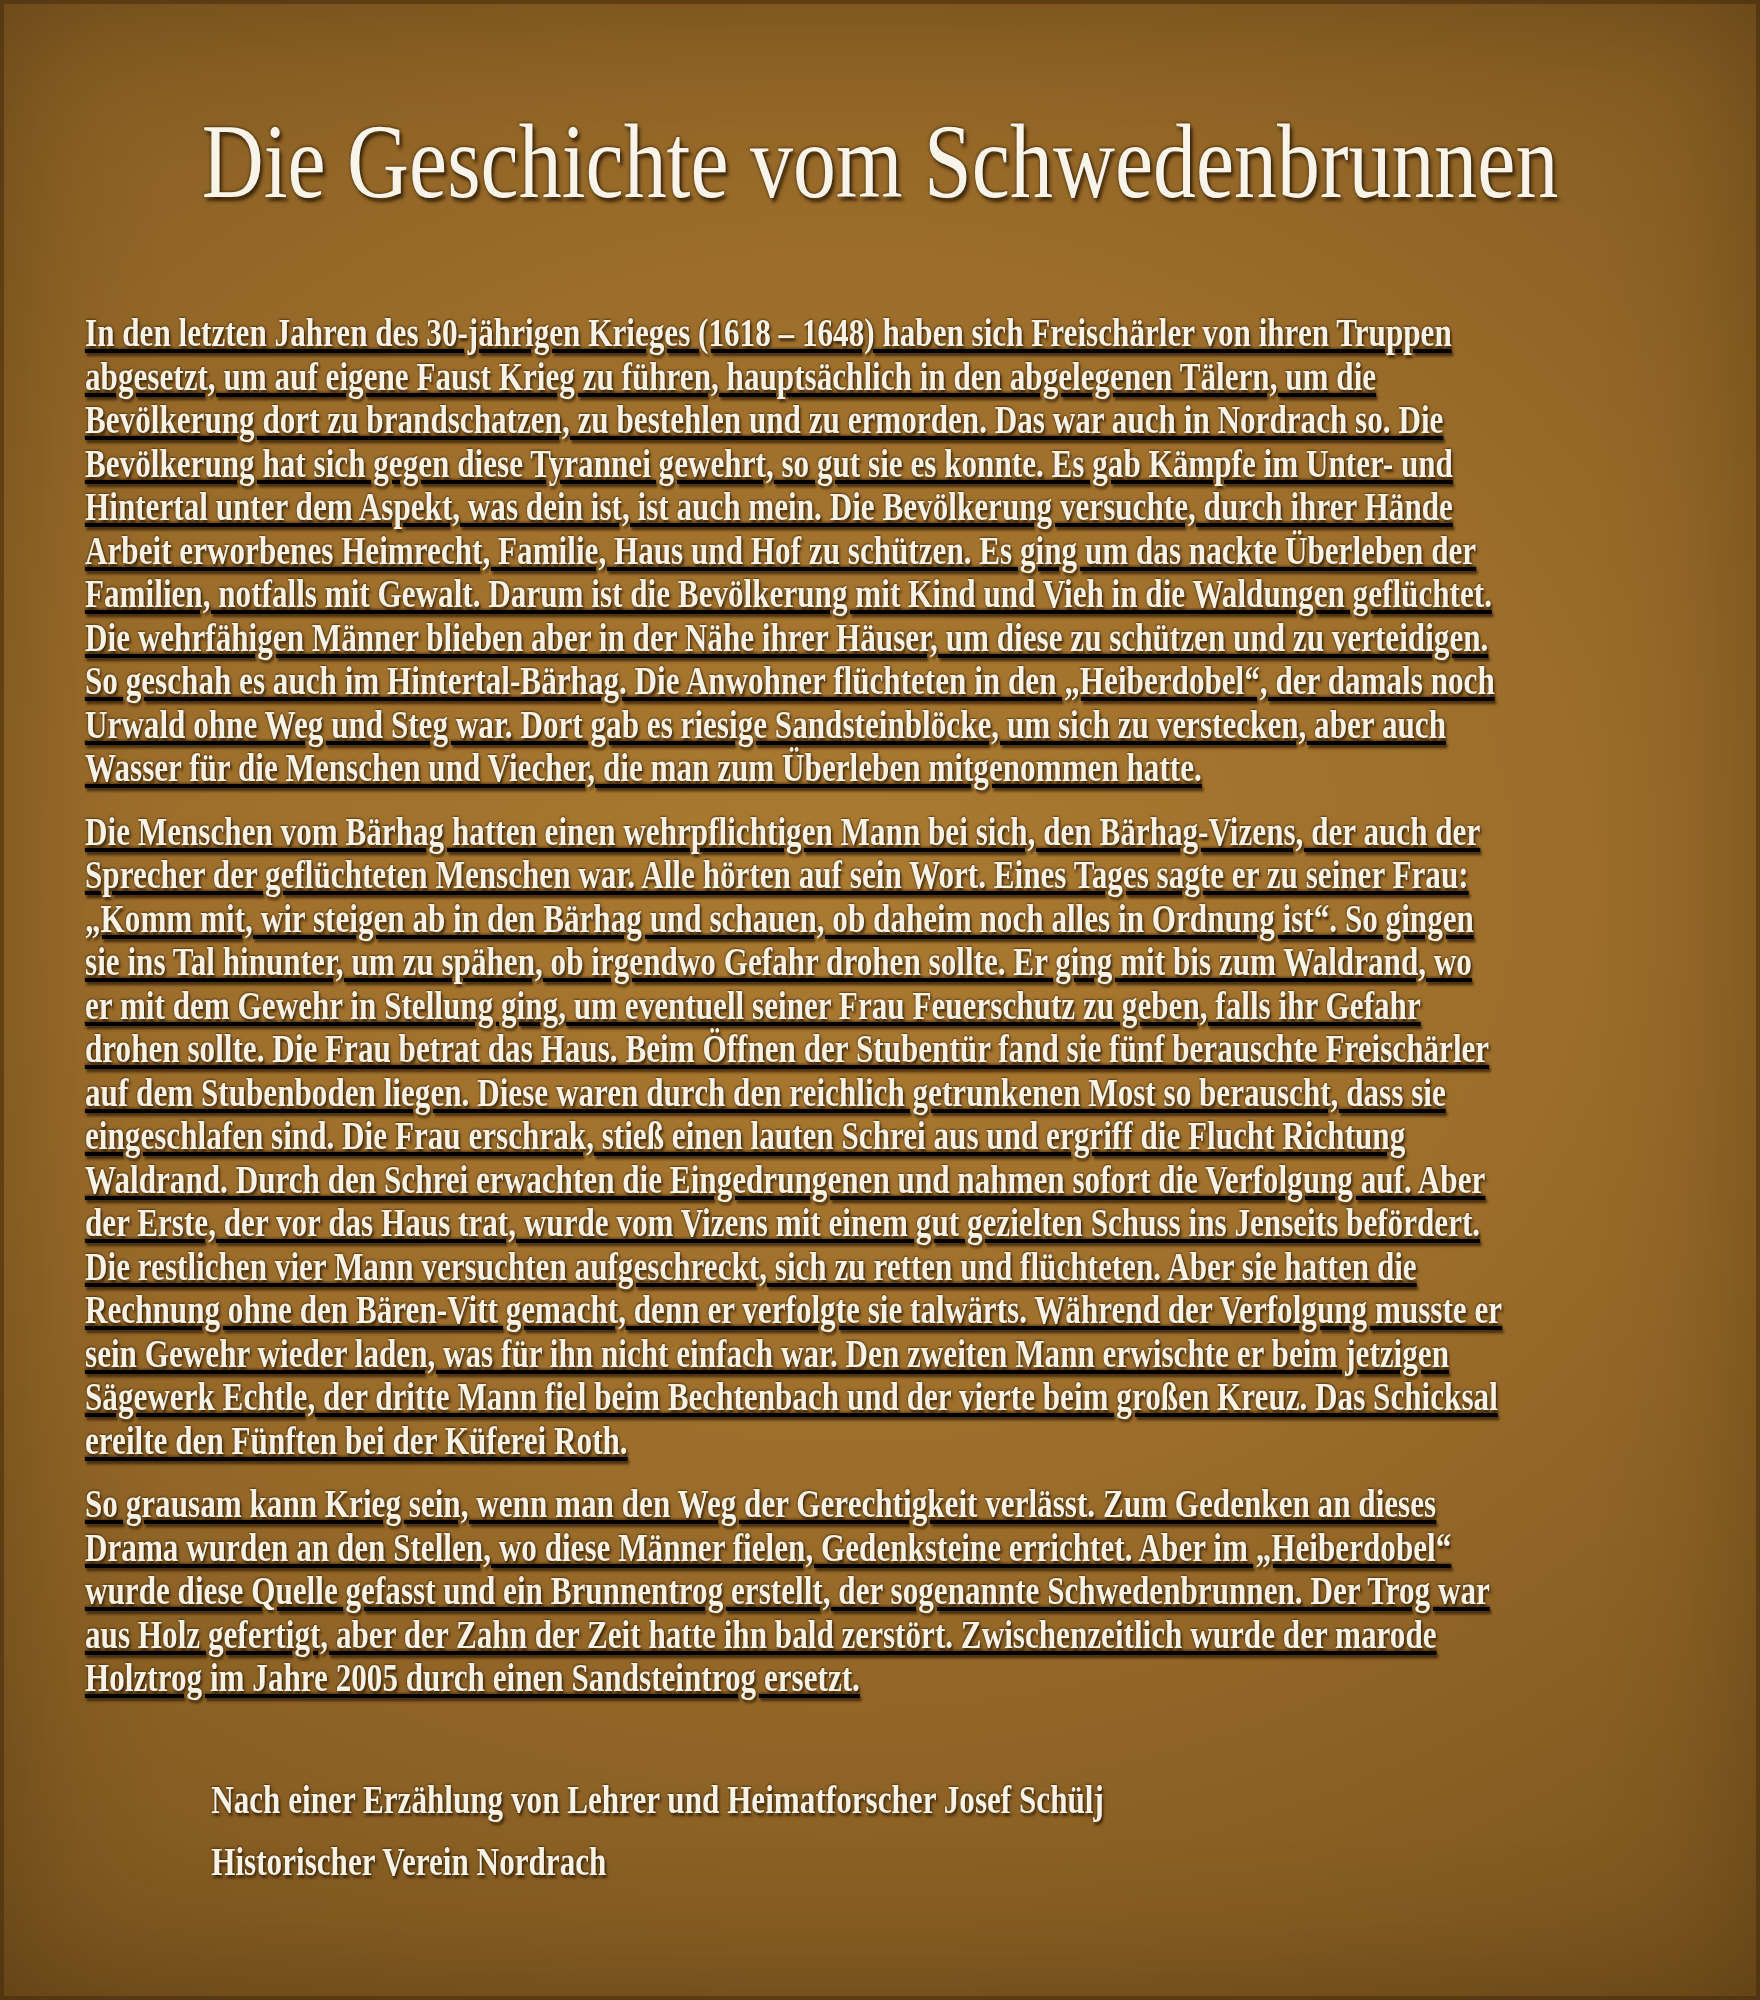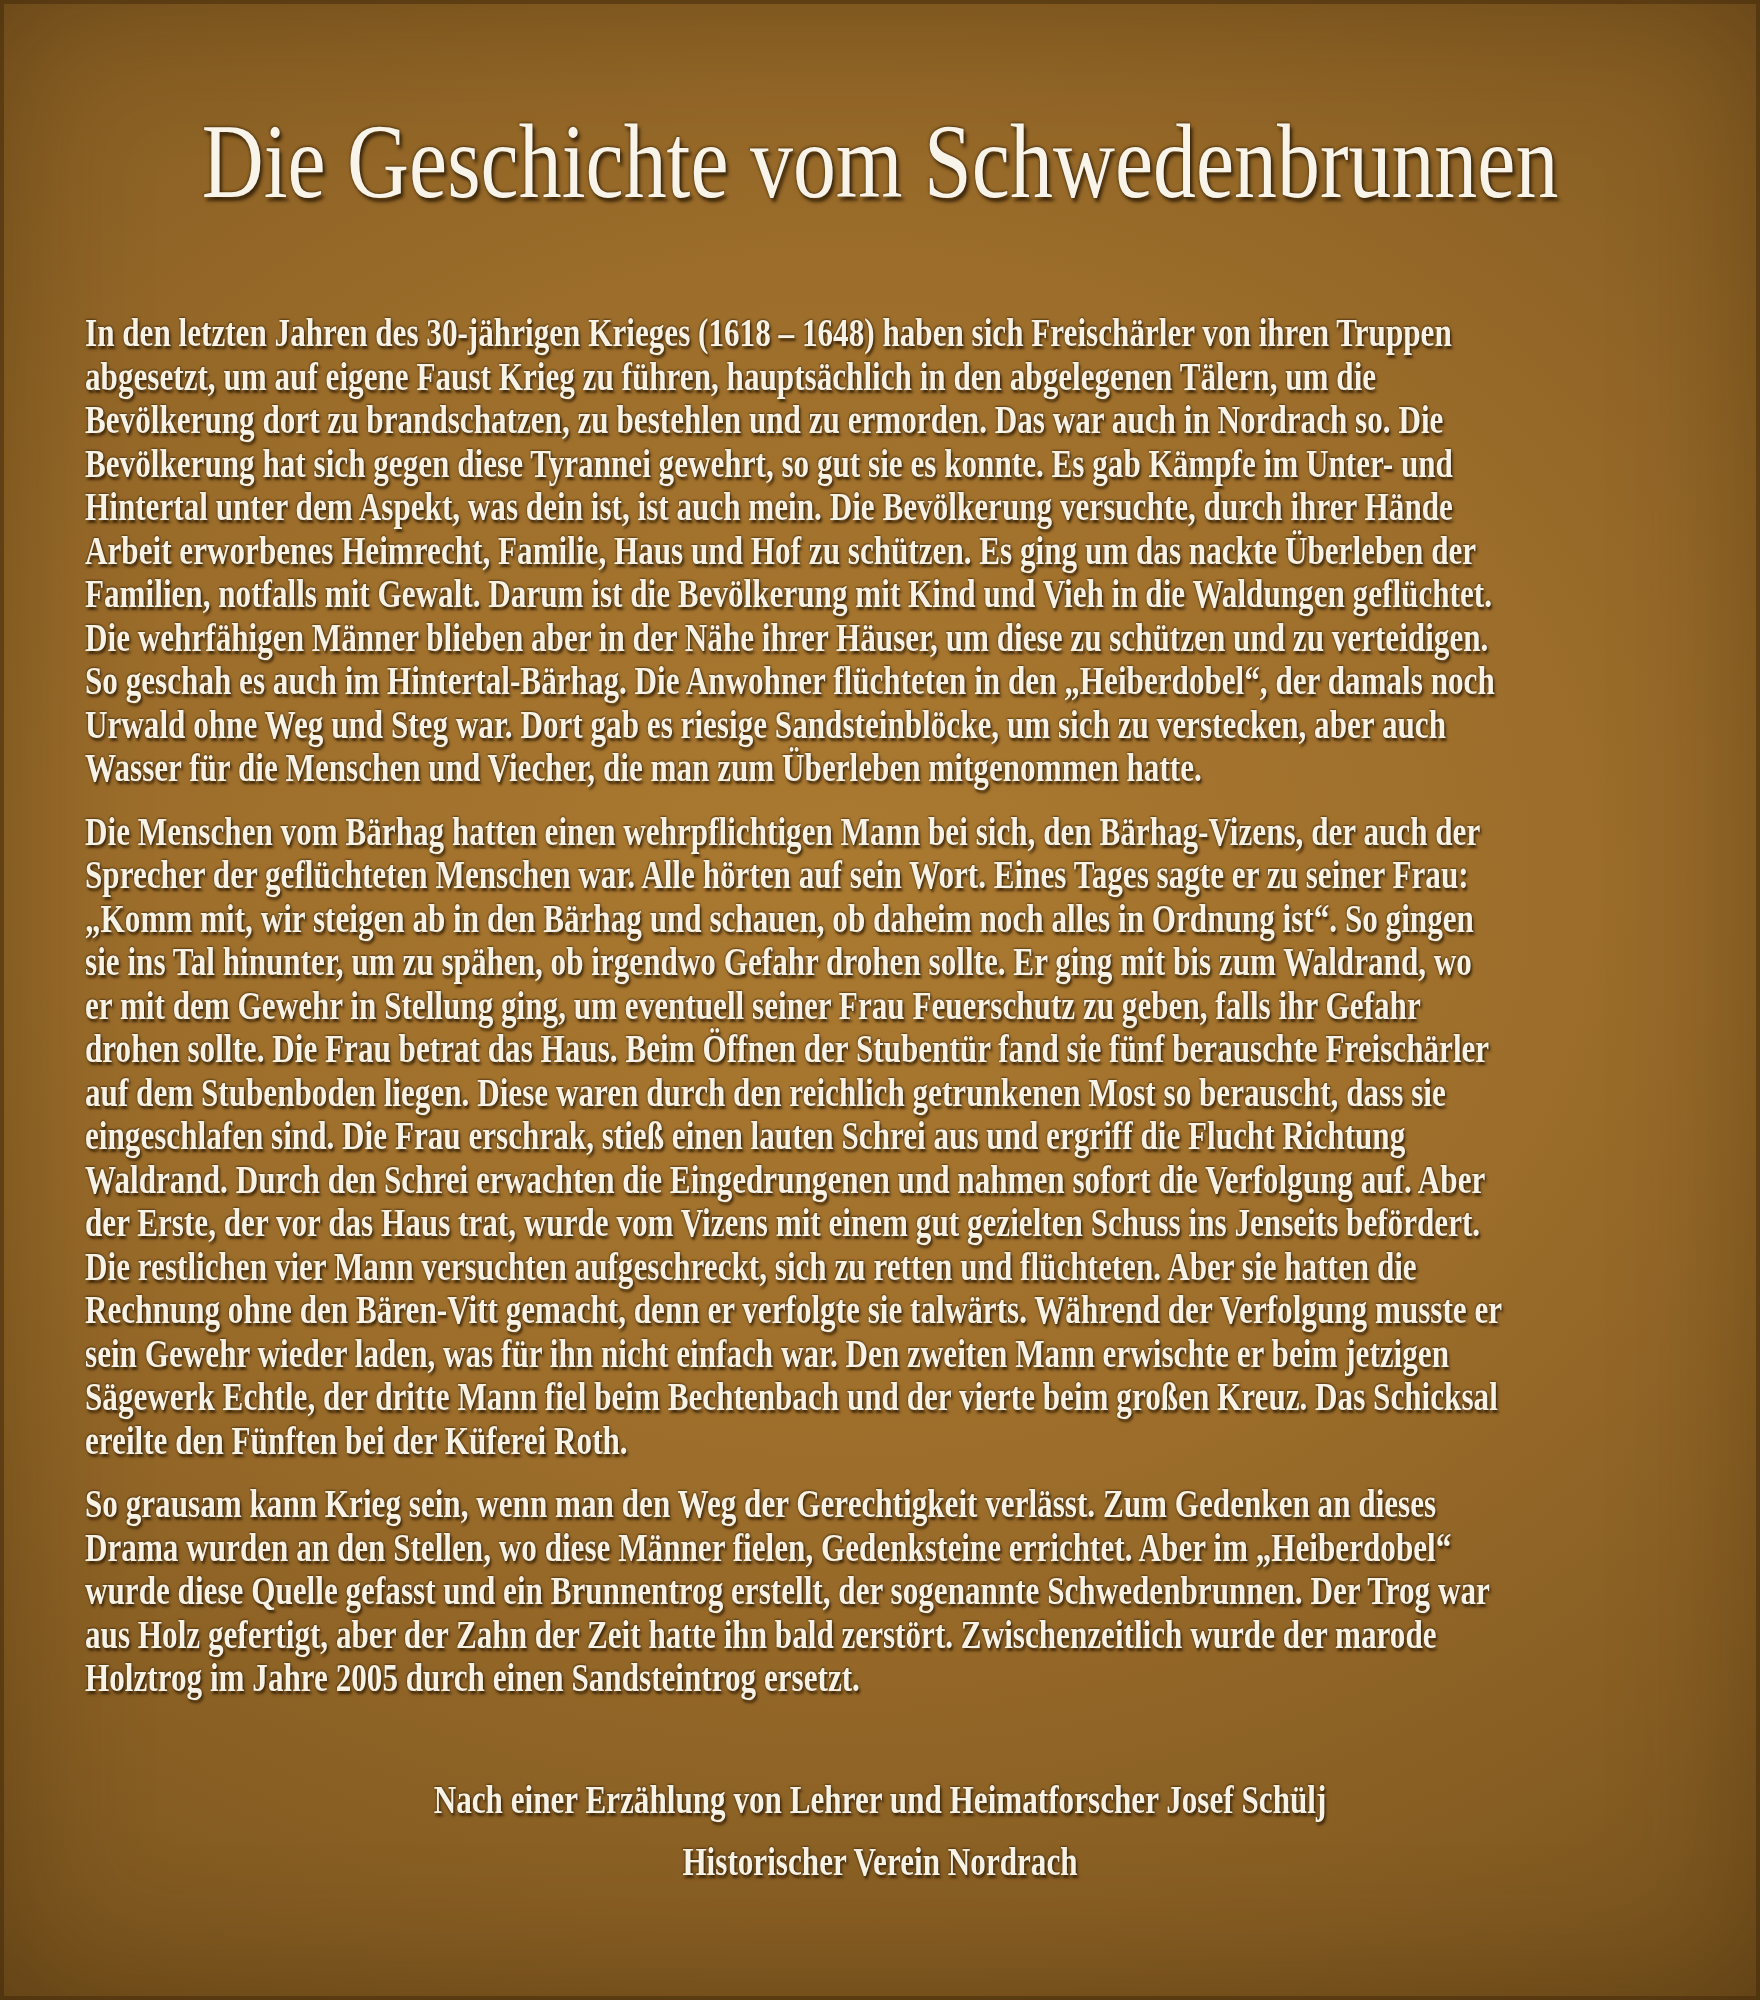--- a/index.html
+++ b/index.html
@@ -42,40 +42,40 @@
       3px 4px 4px rgba(56, 35, 8, 0.95),
       -1px -1px 3px rgba(56, 35, 8, 0.45),
       1px -1px 2px rgba(56, 35, 8, 0.35);
   }
   .story {
     position: absolute;
     top: 311px;
     left: 85px;
     width: 1590px;
   }
-  .para { margin: 0 0 20px 0; }
+  .para { margin: 0 0 20px 0; text-decoration: underline; }
   .line {
     font-weight: bold;
     font-size: 41px;
     line-height: 43.5px;
     color: #f7f2e6;
     white-space: nowrap;
     transform: scaleX(0.76);
     transform-origin: 0 50%;
     text-shadow:
       2px 3px 3px rgba(58, 36, 8, 0.95),
       -1px -1px 2px rgba(58, 36, 8, 0.45),
       1px -1px 2px rgba(58, 36, 8, 0.35);
   }
   .footer {
     position: absolute;
     top: 1778px;
     left: 0;
     right: 0;
-    text-align: center;
+    text-align: left;
   }
   .footer .line {
     transform-origin: 50% 50%;
   }
   .footer .org { margin-top: 18px; }
 </style>
 </head>
 <body>
 
 <div class="board">

